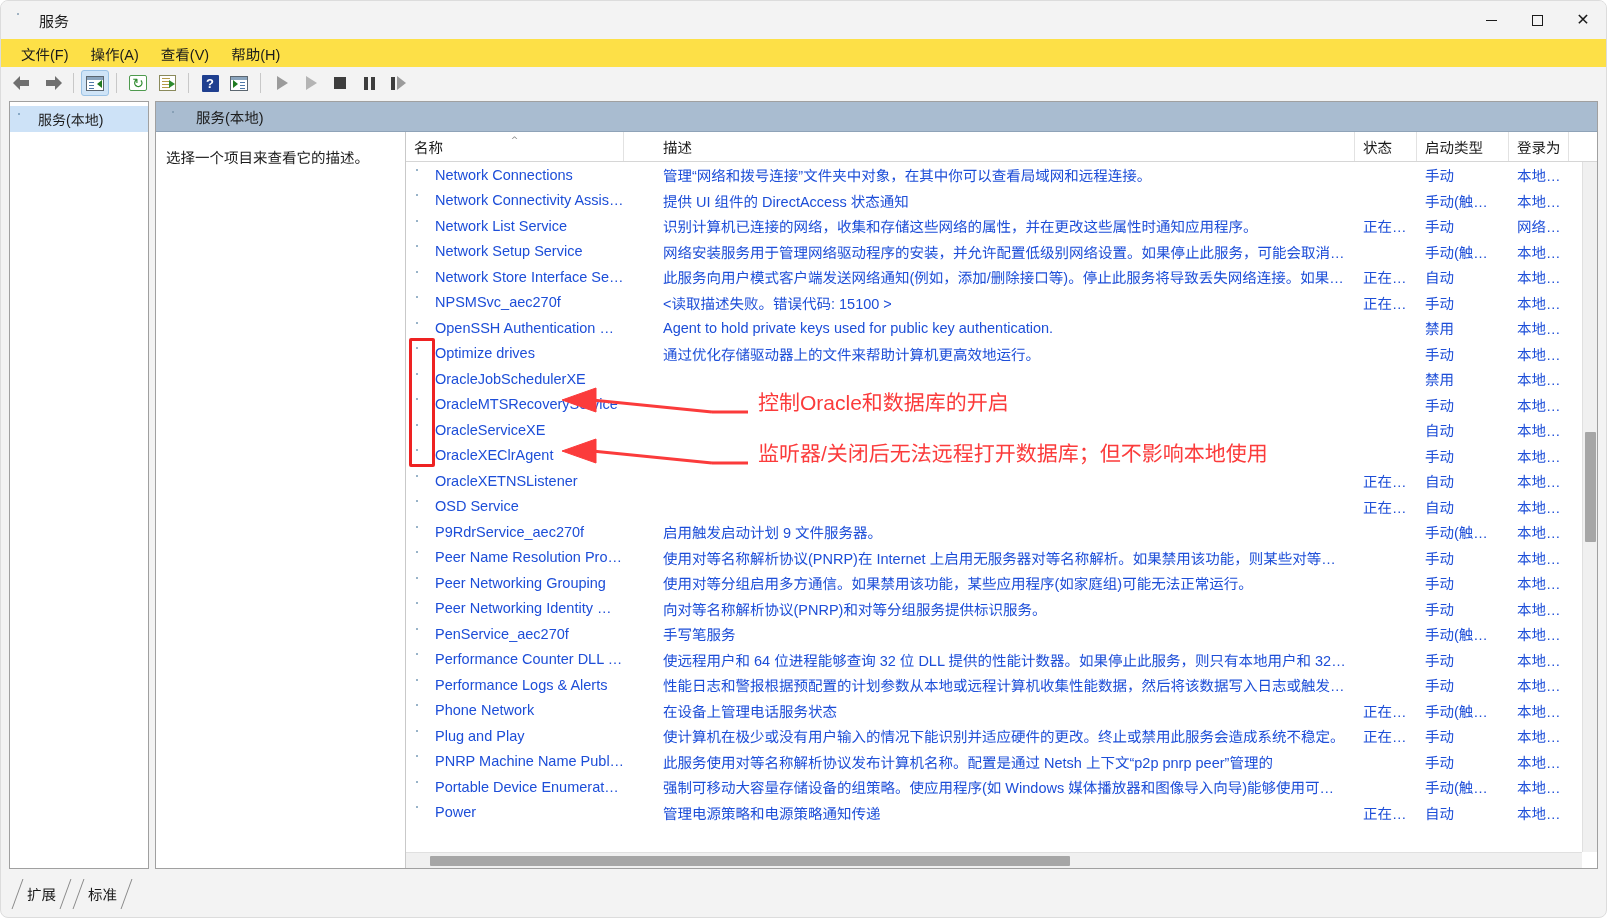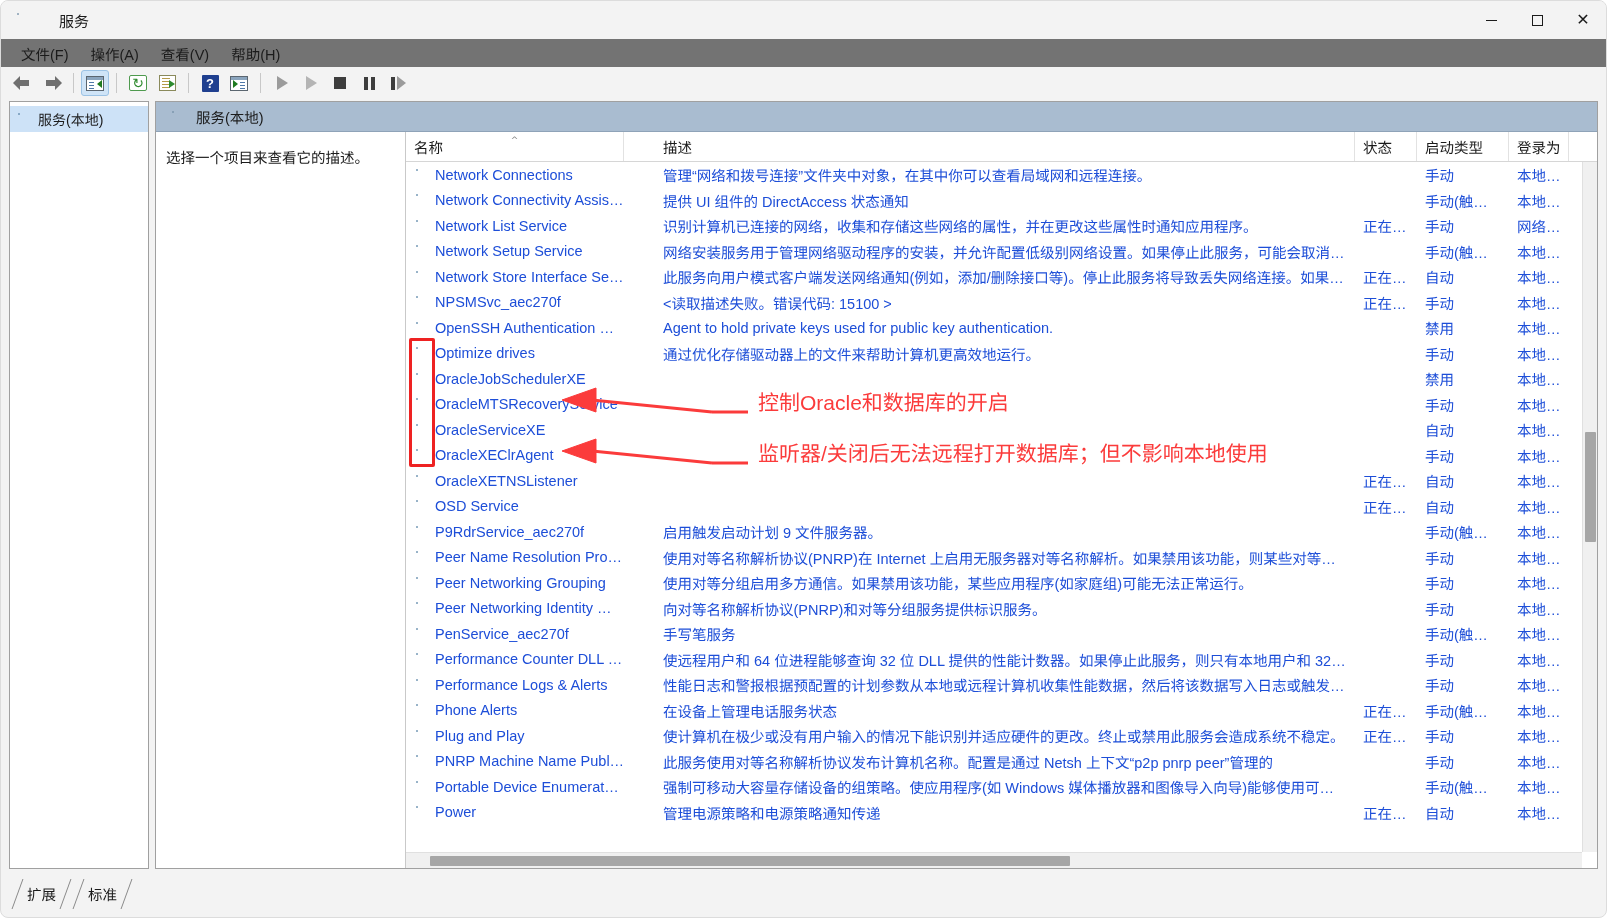--- a/index.html
+++ b/index.html
@@ -17,37 +17,37 @@
     border-radius: 8px;
     overflow: hidden;
   }
 
   
   .titlebar {
     position: absolute; top: 0; left: 0; right: 0; height: 38px;
     background: #f3f3f3;
     display: flex; align-items: center;
   }
-  .title-left { display: flex; align-items: center; gap: 26px; padding-left: 14px; flex: 1; }
+  .title-left { display: flex; align-items: center; gap: 6px; padding-left: 14px; flex: 1; }
   .app-icon { width: 18px; height: 18px; position: relative; }
   .title-text { font-size: 15px; color: #1b1b1b; }
   .win-controls { display: flex; height: 38px; }
   .win-btn {
     width: 46px; height: 38px; display: flex; align-items: center; justify-content: center;
     font-size: 13px; color: #1b1b1b; cursor: default;
   }
   .glyph-min { width: 11px; height: 1px; background: #1b1b1b; }
   .glyph-max { width: 11px; height: 11px; border: 1px solid #1b1b1b; }
   .glyph-close { font-size: 16px; line-height: 1; font-family: "DejaVu Sans", sans-serif; }
 
   
   .menubar {
     position: absolute; top: 38px; left: 0; right: 0; height: 28px;
     display: flex; align-items: center; padding-left: 10px; gap: 2px;
-    background: #737373;
+    background: #fde047;
   }
   .menu-item {
     font-size: 14.5px; color: #1b1b1b; padding: 3px 10px; border-radius: 3px; cursor: default;
   }
 
   
   .toolbar {
     position: absolute; top: 66px; left: 0; right: 0; height: 32px;
     display: flex; align-items: center; padding-left: 8px; gap: 1px;
     background: #f3f3f3;
@@ -589,21 +589,21 @@
                   <span>Performance Logs &amp; Alerts</span>
                 </div>
                 <div class="cell col-desc">性能日志和警报根据预配置的计划参数从本地或远程计算机收集性能数据，然后将该数据写入日志或触发…</div>
                 <div class="cell col-status"></div>
                 <div class="cell col-start">手动</div>
                 <div class="cell col-logon">本地服…</div>
               </div>
               <div class="row">
                 <div class="cell name col-name">
                   <span class="svc-ico"><span class="gear sm"></span></span>
-                  <span>Phone Alerts</span>
+                  <span>Phone Network</span>
                 </div>
                 <div class="cell col-desc">在设备上管理电话服务状态</div>
                 <div class="cell col-status">正在…</div>
                 <div class="cell col-start">手动(触发…</div>
                 <div class="cell col-logon">本地服…</div>
               </div>
               <div class="row">
                 <div class="cell name col-name">
                   <span class="svc-ico"><span class="gear sm"></span></span>
                   <span>Plug and Play</span>

